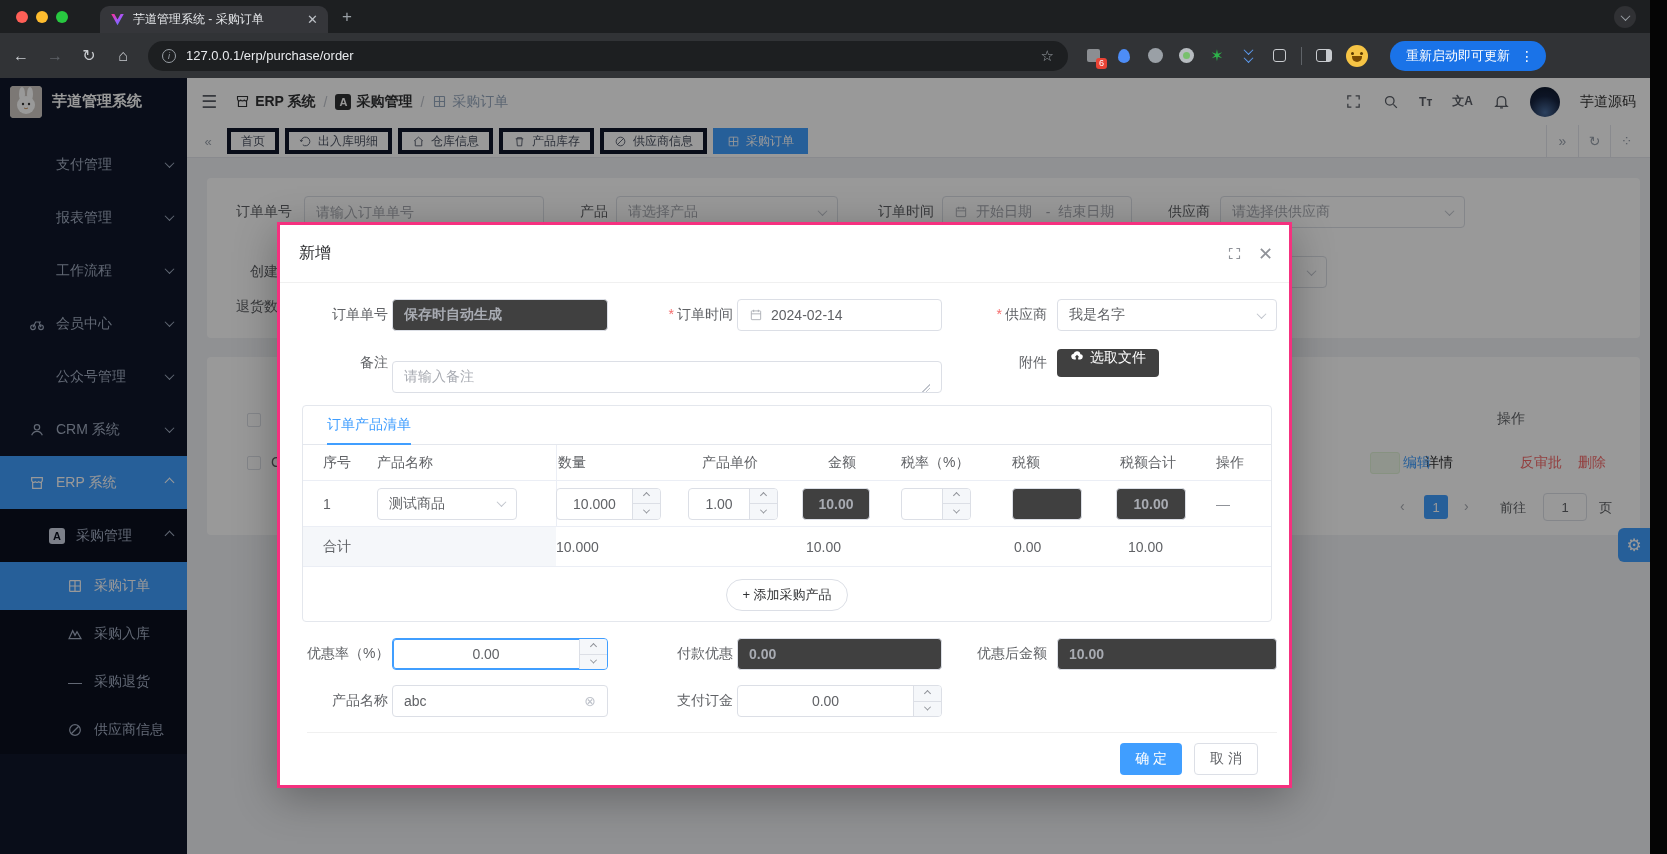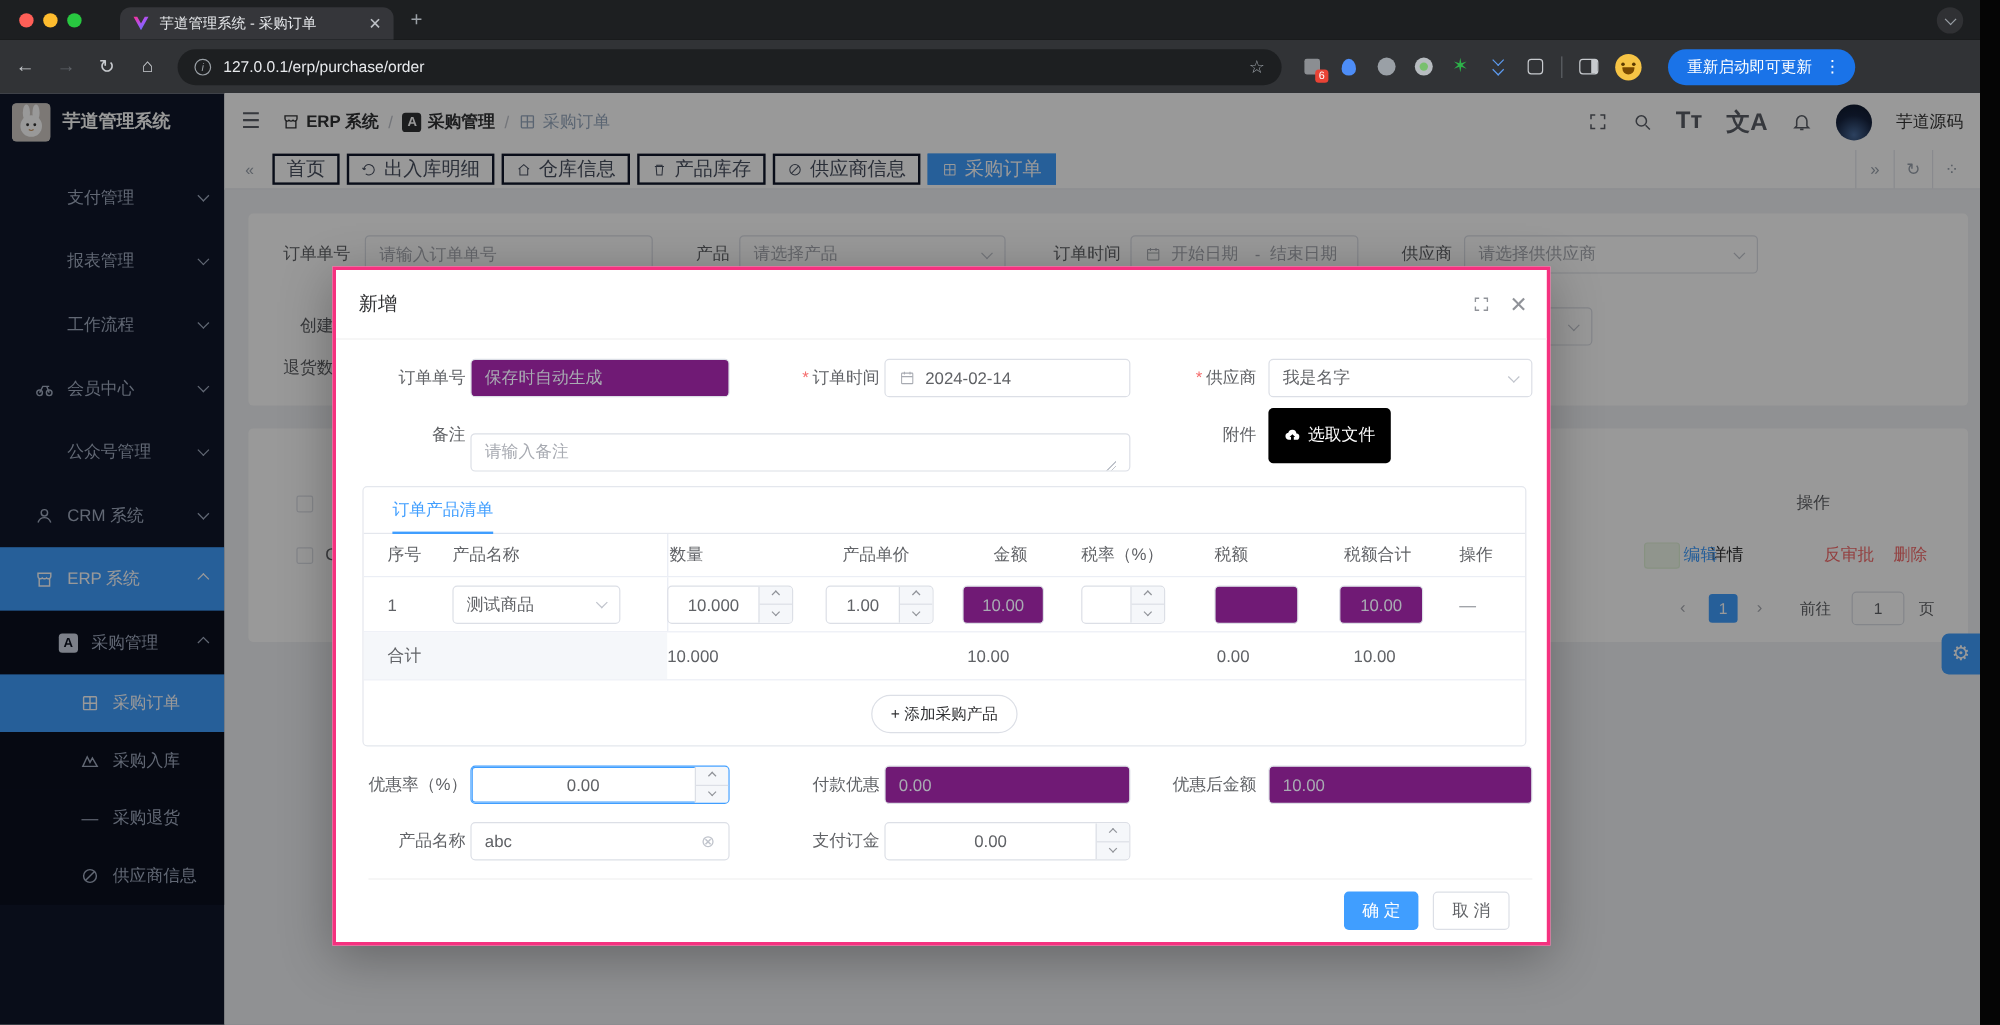--- a/index.html
+++ b/index.html
@@ -67,44 +67,44 @@
   .main{flex:1;position:relative;background:#f0f2f5;overflow:hidden;}
   .app-header{height:47px;background:#fff;display:flex;align-items:center;padding:0 14px;gap:10px;color:#5a5e66;}
   .hamb{font-size:18px;color:#5a5e66;}
   .bc{display:flex;align-items:center;gap:8px;font-size:14px;color:#303133;font-weight:bold;margin-left:8px;}
   .bc .sep{color:#c0c4cc;font-weight:normal;}
   .bc .crumb{display:flex;align-items:center;gap:5px;}
   .bc .crumb.last{color:#97a8be;font-weight:normal;}
   .bc svg{width:15px;height:15px;stroke:currentColor;fill:none;stroke-width:1.8;}
   .hright{margin-left:auto;display:flex;align-items:center;gap:20px;color:#5a5e66;}
   .hright svg{width:17px;height:17px;stroke:currentColor;fill:none;stroke-width:1.8;}
-  .txtic{font-size:20px;font-weight:bold;}
+  .txtic{font-size:12px;font-weight:bold;}
   .havatar{width:30px;height:30px;border-radius:50%;background:radial-gradient(circle at 50% 85%,#4a6d9e 0%,#16233f 55%,#0c1526 100%);}
   .hname{font-size:14px;color:#333;}
 
   .tabbar{height:33px;background:#fff;border-bottom:1px solid #e4e7ed;display:flex;align-items:center;padding:0 8px;gap:6px;}
   .tb-arrow{width:26px;text-align:center;color:#9aa2ad;font-size:13px;}
-  .ttab{height:26px;border:2px solid #0f172a;background:#fff;color:#495060;font-size:16px;display:flex;align-items:center;gap:6px;padding:0 10px;white-space:nowrap;text-align:center;}
+  .ttab{height:26px;border:4px solid #0f172a;background:#fff;color:#495060;font-size:12px;display:flex;align-items:center;gap:6px;padding:0 10px;white-space:nowrap;text-align:center;}
   .ttab svg{width:13px;height:13px;stroke:currentColor;fill:none;stroke-width:1.6;}
   .ttab.active{background:#409eff;border-color:#409eff;color:#fff;}
   .tb-right{margin-left:auto;display:flex;align-items:center;height:100%;}
   .tb-cell{width:32px;height:100%;display:flex;align-items:center;justify-content:center;border-left:1px solid #e4e7ed;color:#9aa2ad;font-size:14px;}
 
   
   .card{position:absolute;background:#fff;border-radius:4px;}
   .card1{left:20px;top:100px;width:1433px;height:160px;}
   .card2{left:20px;top:279px;width:1433px;height:178px;}
   .frow{position:absolute;height:32px;display:flex;align-items:center;}
   .flabel{font-size:14px;color:#606266;text-align:right;white-space:nowrap;}
   .el-input{height:32px;border:1px solid #dcdfe6;border-radius:4px;background:#fff;display:flex;align-items:center;padding:0 11px;font-size:14px;color:#606266;gap:6px;}
   .el-input input{border:none;outline:none;width:100%;font:inherit;color:#606266;background:transparent;}
   .el-input input::placeholder{color:#a8abb2;}
   .el-input .ph{color:#a8abb2;flex:1;white-space:nowrap;overflow:hidden;}
   .el-input .val{color:#606266;flex:1;white-space:nowrap;}
-  .el-input.dis{background:#701a75;}
+  .el-input.dis{background:#404040;font-weight:bold;}
   .el-input.dis .val{color:#a8abb2;}
   .cv{display:inline-block;width:7px;height:7px;border-right:1px solid currentColor;border-bottom:1px solid currentColor;flex-shrink:0;}
   .cvd{transform:rotate(45deg) translate(-1px,-1px);}
   .cvu{transform:rotate(-135deg);}
   .selchev{color:#c0c4cc;margin-left:auto;}
   .calic,.clockic{color:#a8abb2;flex-shrink:0;}
   .calic svg{width:14px;height:14px;stroke:#a8abb2;fill:none;stroke-width:1.5;display:block;}
   .chkbox{width:14px;height:14px;border:1px solid #dcdfe6;border-radius:2px;background:#fff;}
   .greentag{width:30px;height:22px;background:#f0f9eb;border:1px solid #e1f3d8;border-radius:3px;}
   .alink{font-size:14px;white-space:nowrap;}
@@ -126,21 +126,21 @@
   .mlabel{text-align:right;color:#606266;white-space:nowrap;flex-shrink:0;}
   .req{color:#f56c6c;margin-right:3px;}
   .w81{width:81px}.w125{width:125px}.w105{width:105px}
   .stepper{height:32px;border:1px solid #dcdfe6;border-radius:4px;display:flex;background:#fff;overflow:hidden;}
   .stepper .sval{flex:1;display:flex;align-items:center;justify-content:center;color:#606266;}
   .stepper.focused{border-color:#409eff;box-shadow:0 0 0 1px #409eff inset;}
   .stepper .ctl{width:28px;border-left:1px solid #dcdfe6;display:flex;flex-direction:column;background:#f5f7fa;}
   .stepper .ctl span{flex:1;display:flex;align-items:center;justify-content:center;color:#909399;}
   .stepper .ctl span:first-child{border-bottom:1px solid #dcdfe6;}
   .stepper .cv{width:5px;height:5px;}
-  .upload-btn{height:46px;background:#000000;color:#fff;border-radius:4px;display:flex;align-items:center;gap:6px;padding:0 13px;font-size:14px;}
+  .upload-btn{height:28px;background:#404040;color:#fff;border-radius:4px;display:flex;align-items:flex-start;gap:6px;padding:0 13px;font-size:14px;}
   .upload-btn svg{width:14px;height:14px;fill:#fff;}
   .pcard{margin-top:26px;margin-left:-5px;width:970px;height:217px;border:1px solid #e4e7ed;border-radius:4px;overflow:hidden;}
   .ptab-row{height:39px;display:flex;align-items:flex-end;padding:0 24px;border-bottom:1px solid #e4e7ed;}
   .ptab{color:#409eff;font-size:14px;padding-bottom:9px;border-bottom:2px solid #409eff;margin-bottom:-1px;}
   .trow{display:flex;align-items:center;padding-left:20px;}
   .thead{height:36px;color:#606266;border-bottom:1px solid #ebeef5;font-size:14px;}
   .tdata{height:46px;border-bottom:1px solid #ebeef5;}
   .ttotal{height:40px;border-bottom:1px solid #ebeef5;color:#606266;}
   .c1{width:54px;}.c2{width:179px;}.c3{width:132px;}.c4{width:114px;}.c5{width:99px;}.c6{width:111px;}.c7{width:104px;}.c8{width:100px;}.c9{flex:1;}
   .fixline{box-shadow:1px 0 0 #ebeef5;align-self:stretch;display:flex;align-items:center;}

